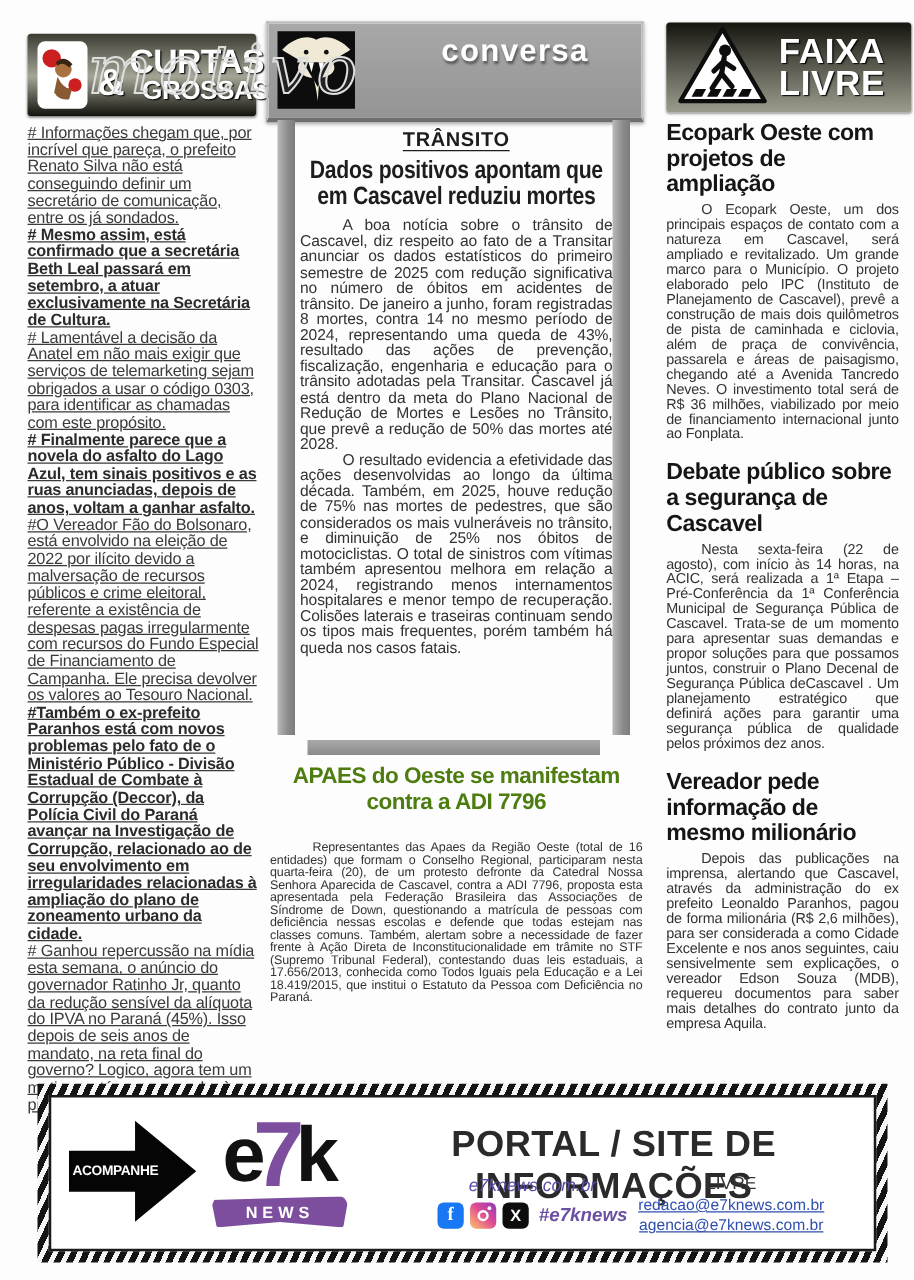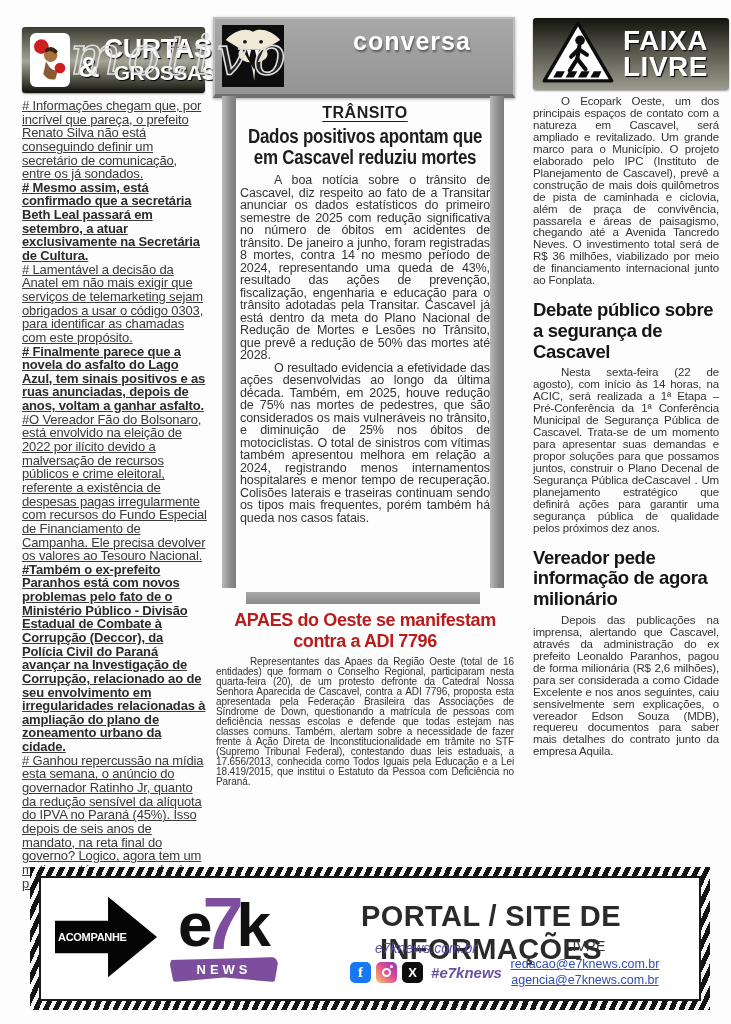--- a/index.html
+++ b/index.html
@@ -54,21 +54,21 @@
   .kicker { text-align:center; font-weight:bold; font-size:16px; letter-spacing:.5px;
       text-decoration:underline; text-underline-offset:3px; color:#1d1d1d; margin-bottom:4px; }
   .center-head { font-size:20px; line-height:1.06; font-weight:bold; color:#1d1d1d;
       width:118%; transform:scaleX(.848); transform-origin:0 50%; text-align:center;
       letter-spacing:-.3px; margin-bottom:6px; }
   .col-center .body p { font-size:12.5px; line-height:1.0; text-align:justify;
       text-indent:34px; letter-spacing:-.1px; }
 
   .apaes { position:absolute; left:216px; top:610px; width:298px; color:#333; }
   .apaes h2 { text-align:center; font-size:18px; line-height:1.15; letter-spacing:-.4px;
-      color:#b91c1c; margin-bottom:6px; }
+      color:#4d7c0f; margin-bottom:23px; }
   .apaes p { font-size:10px; line-height:1.0; text-align:justify; text-indent:34px;
       letter-spacing:-.1px; }
 
   
   .col-right { position:absolute; left:533px; top:96px; width:186px; color:#333; }
   .r-article { margin-bottom:13px; }
   .r-article h3 { font-size:18.5px; line-height:1.12; letter-spacing:-.4px; color:#151515;
       margin-bottom:5px; }
   .r-article p { font-size:11.5px; line-height:1.04; text-align:justify; text-indent:28px;
       letter-spacing:-.15px; }
@@ -193,28 +193,29 @@
     </div>
   </div>
 
   <div class="apaes">
     <h2>APAES do Oeste se manifestam contra a ADI 7796</h2>
     <p>Representantes das Apaes da Região Oeste (total de 16 entidades) que formam o Conselho Regional, participaram nesta quarta-feira (20), de um protesto defronte da Catedral Nossa Senhora Aparecida de Cascavel, contra a ADI 7796, proposta esta apresentada pela Federação Brasileira das Associações de Síndrome de Down, questionando a matrícula de pessoas com deficiência nessas escolas e defende que todas estejam nas classes comuns. Também, alertam sobre a necessidade de fazer frente à Ação Direta de Inconstitucionalidade em trâmite no STF (Supremo Tribunal Federal), contestando duas leis estaduais, a 17.656/2013, conhecida como Todos Iguais pela Educação e a Lei 18.419/2015, que institui o Estatuto da Pessoa com Deficiência no Paraná.</p>
   </div>
 
   <div class="col-right">
     <div class="r-article">
+      <h3>Ecopark Oeste com projetos de ampliação</h3>
       <p>O Ecopark Oeste, um dos principais espaços de contato com a natureza em Cascavel, será ampliado e revitalizado. Um grande marco para o Município. O projeto elaborado pelo IPC (Instituto de Planejamento de Cascavel), prevê a construção de mais dois quilômetros de pista de caminhada e ciclovia, além de praça de convivência, passarela e áreas de paisagismo, chegando até a Avenida Tancredo Neves. O investimento total será de R$ 36 milhões, viabilizado por meio de financiamento internacional junto ao Fonplata.</p>
     </div>
     <div class="r-article">
       <h3>Debate público sobre a segurança de Cascavel</h3>
       <p>Nesta sexta-feira (22 de agosto), com início às 14 horas, na ACIC, será realizada a 1ª Etapa – Pré-Conferência da 1ª Conferência Municipal de Segurança Pública de Cascavel. Trata-se de um momento para apresentar suas demandas e propor soluções para que possamos juntos, construir o Plano Decenal de Segurança Pública deCascavel . Um planejamento estratégico que definirá ações para garantir uma segurança pública de qualidade pelos próximos dez anos.</p>
     </div>
     <div class="r-article">
-      <h3>Vereador pede informação de agora milionário</h3>
+      <h3>Vereador pede informação de mesmo milionário</h3>
       <p>Depois das publicações na imprensa, alertando que Cascavel, através da administração do ex prefeito Leonaldo Paranhos, pagou de forma milionária (R$ 2,6 milhões), para ser considerada a como Cidade Excelente e nos anos seguintes, caiu sensivelmente sem explicações, o vereador Edson Souza (MDB), requereu documentos para saber mais detalhes do contrato junto da empresa Aquila.</p>
     </div>
   </div>
 
   <div class="footer-frame">
     <div class="footer-inner">
       <div class="arrow">
         <span>ACOMPANHE</span>
       </div>
       <div class="logo">

